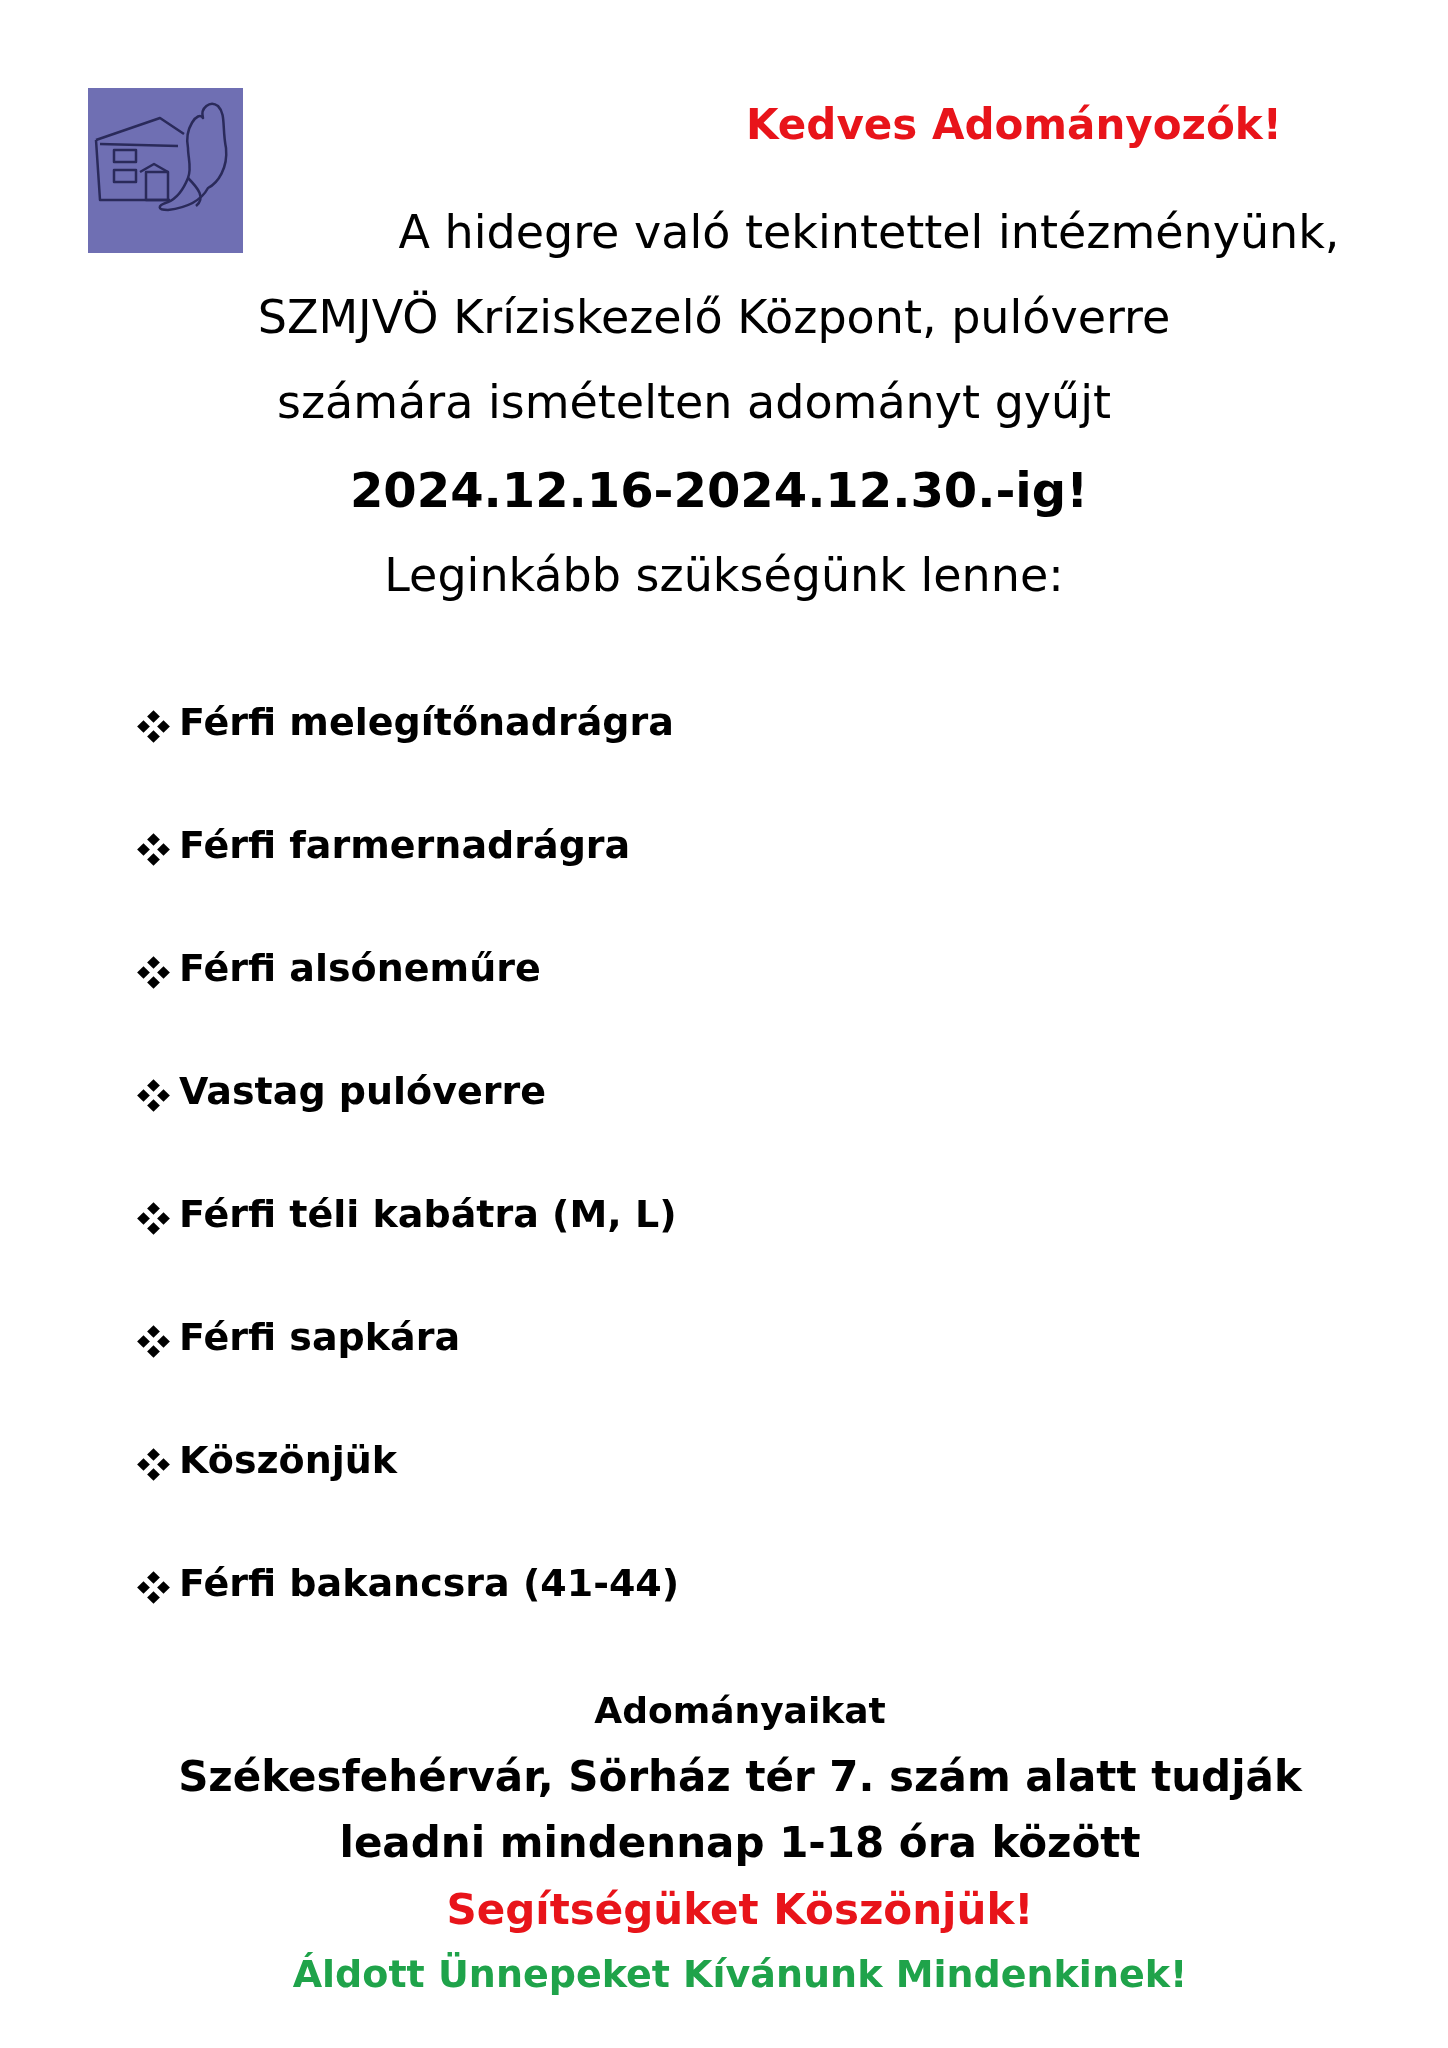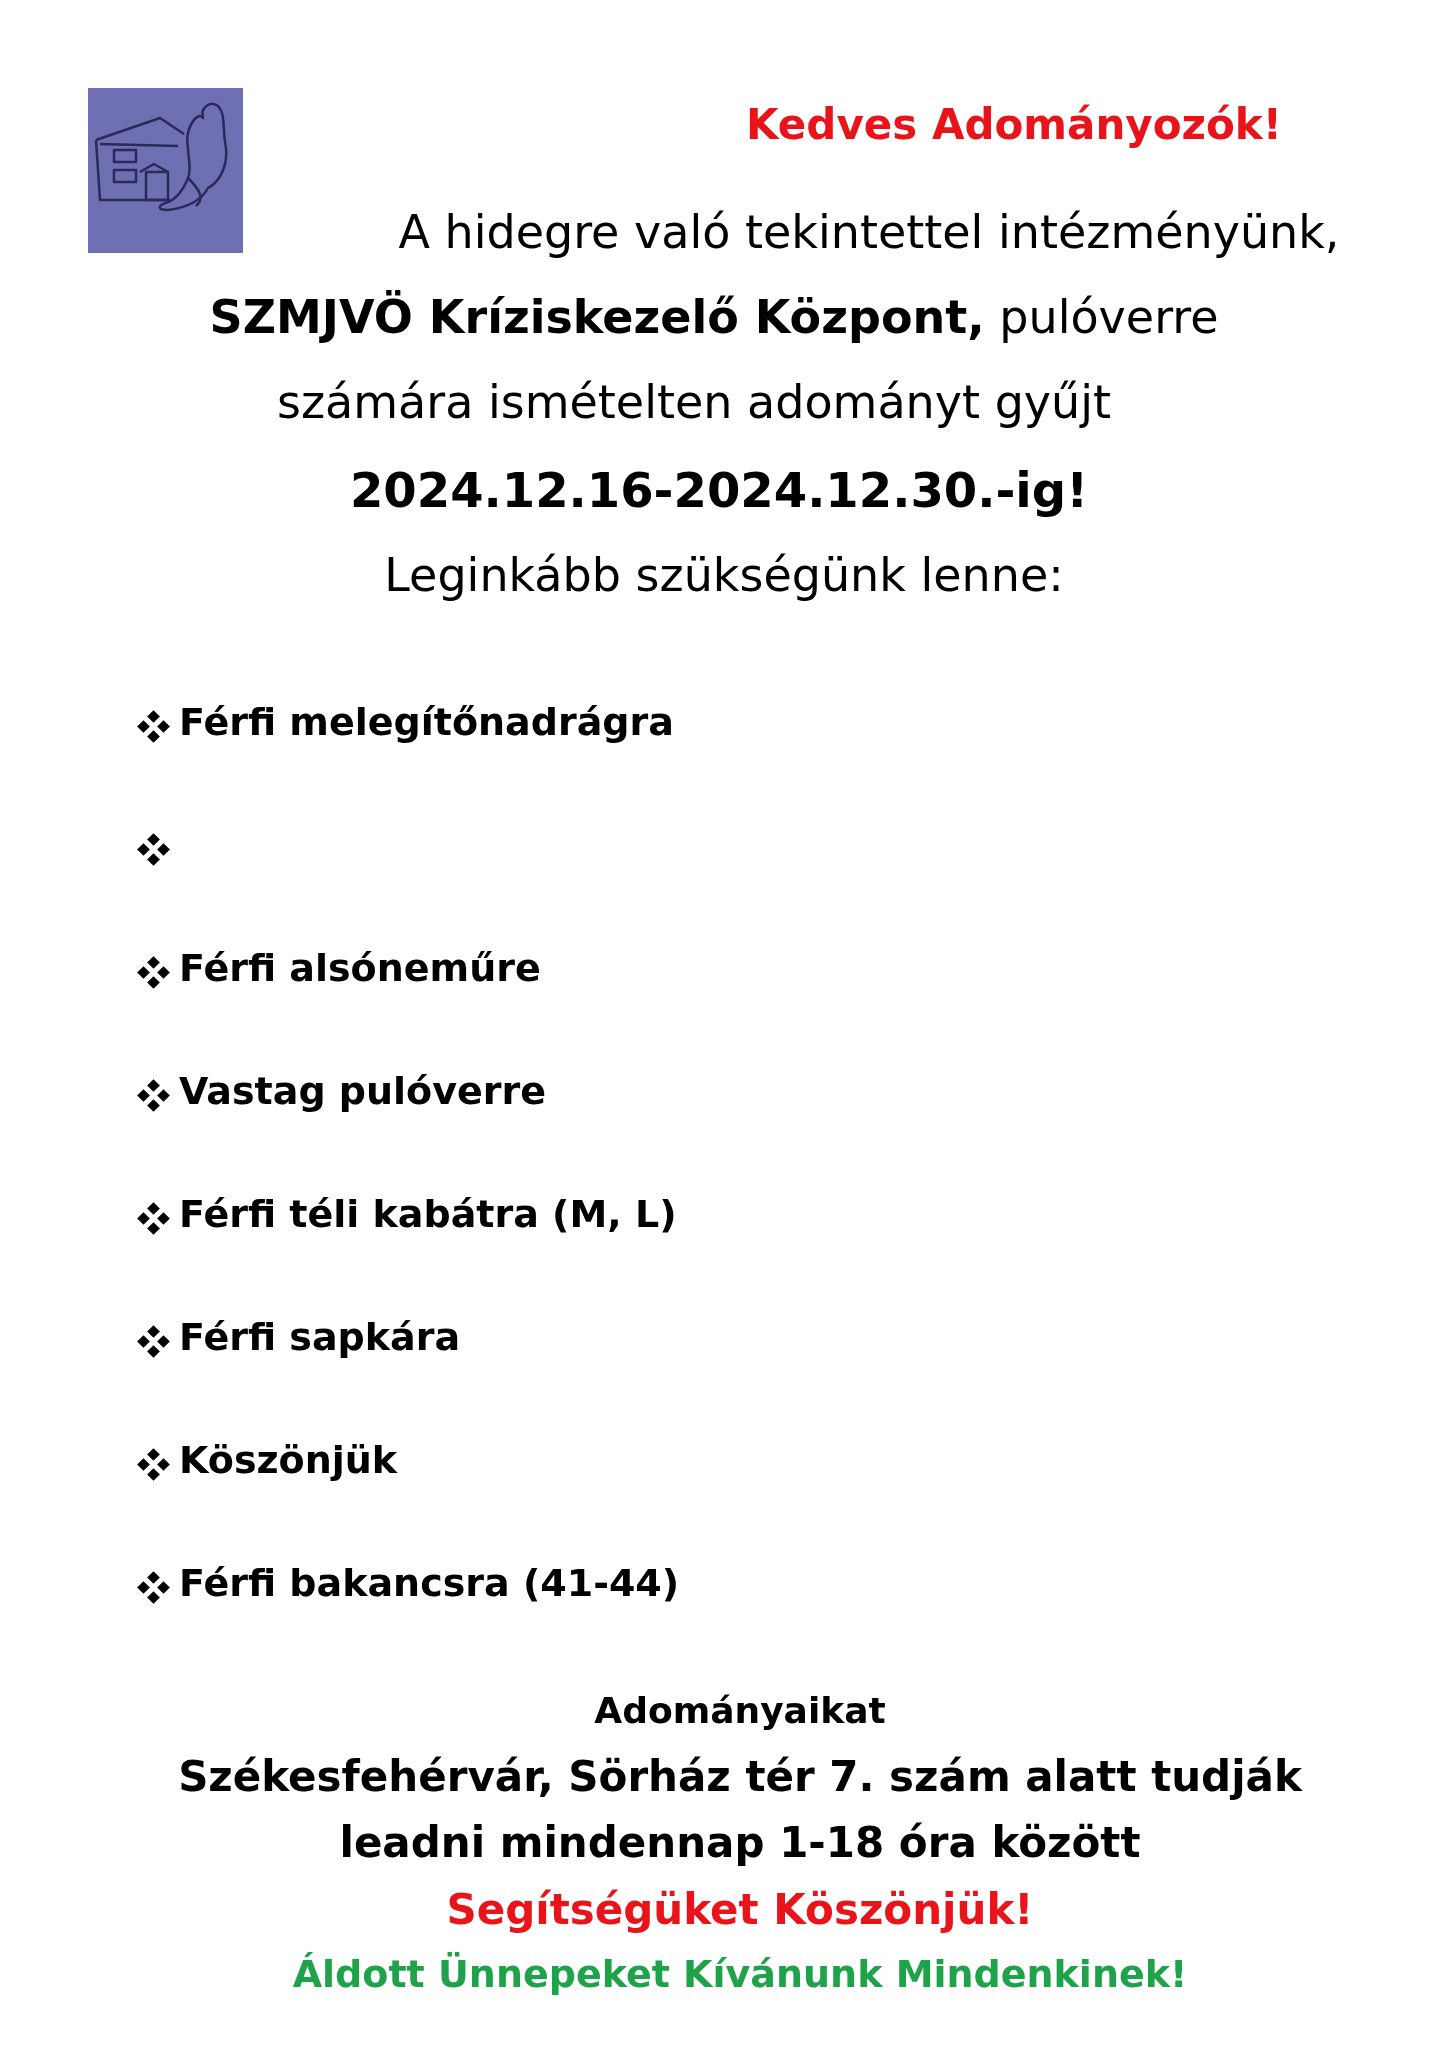--- a/index.html
+++ b/index.html
@@ -5,21 +5,21 @@
   html, body { margin: 0; padding: 0; background: #ffffff; }
   body { width: 1448px; height: 2048px; position: relative; overflow: hidden;
          font-family: "DejaVu Sans", sans-serif; color: #000; }
   .logo { position: absolute; left: 88px; top: 88px; width: 155px; height: 165px;
           background: #6f6fb3; }
   .logo svg { width: 100%; height: 100%; display: block; }
   .line { position: absolute; left: 16px; width: 1448px; text-align: center; white-space: nowrap; }
   .greeting { top: 100px; left: 290px; font-size: 42px; font-weight: bold; color: #e8141a; }
   .intro1 { top: 205px; left: 145px; font-size: 46px; }
   .intro2 { top: 290px; left: -10px; font-size: 46px; }
-  .intro2 b { font-weight: bold; }
+  .intro2 b { font-weight: normal; }
   .intro3 { top: 375px; left: -30px; font-size: 46px; }
   .dates { top: 462px; left: -5px; font-size: 48px; font-weight: bold; }
   .need { top: 548px; left: 0px; font-size: 46px; }
   .items { position: absolute; left: 135px; top: 700px; margin: 0; padding: 0; list-style: none; }
   .items li { height: 123px; display: flex; align-items: flex-start; font-size: 38px; font-weight: bold; }
   .bullet { display: inline-block; width: 40px; height: 38px; position: relative; margin-right: 4px; top: 8px; }
   .bullet i { position: absolute; width: 9px; height: 9px; background: #000; transform: rotate(45deg); }
   .drop1 { top: 1690px; font-size: 36px; font-weight: bold; }
   .drop2 { top: 1752px; font-size: 42px; font-weight: bold; }
   .drop3 { top: 1818px; font-size: 42px; font-weight: bold; }
@@ -64,20 +64,21 @@
       </span>
       <span>Férfi melegítőnadrágra</span>
     </li>
   <li>
       <span class="bullet">
         <i style="left:14px;top:4px"></i>
         <i style="left:4px;top:14px"></i>
         <i style="left:24px;top:14px"></i>
         <i style="left:14px;top:24px"></i>
       </span>
+      <span>Férfi farmernadrágra</span>
     </li>
   <li>
       <span class="bullet">
         <i style="left:14px;top:4px"></i>
         <i style="left:4px;top:14px"></i>
         <i style="left:24px;top:14px"></i>
         <i style="left:14px;top:24px"></i>
       </span>
       <span>Férfi alsóneműre</span>
     </li>

